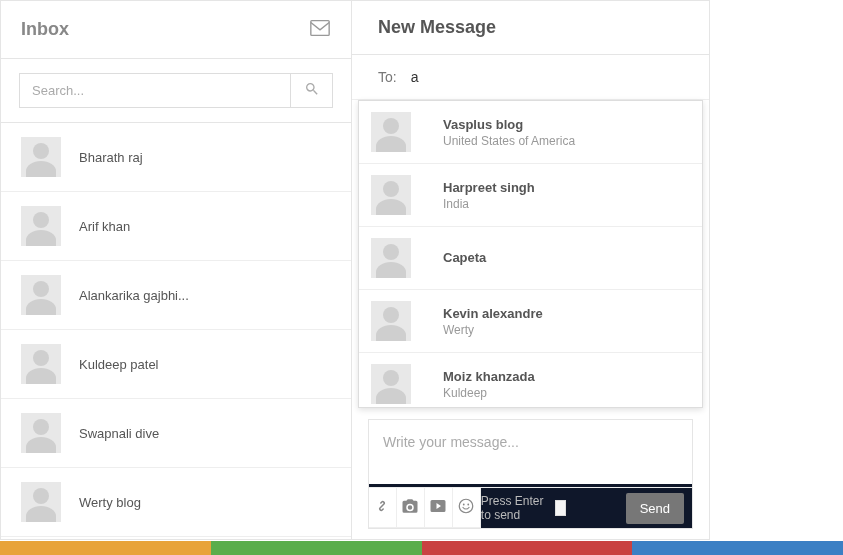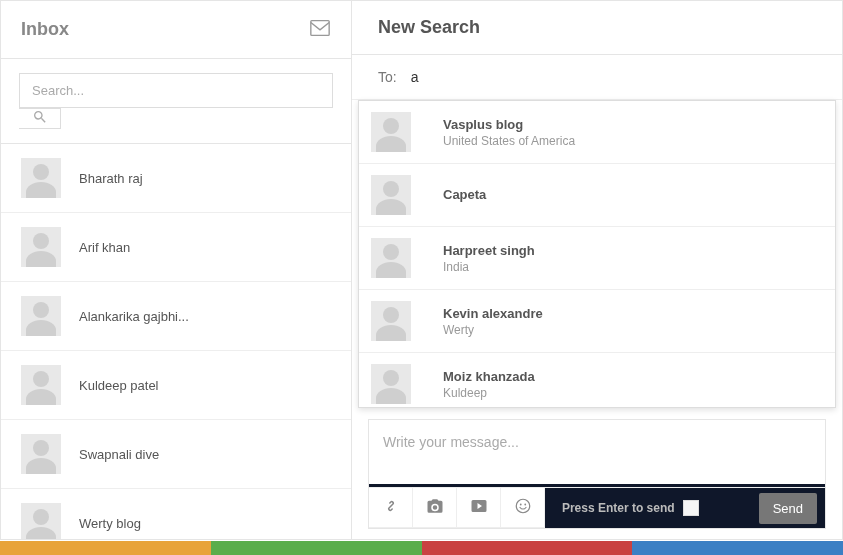--- a/index.html
+++ b/index.html
@@ -6,29 +6,29 @@
 body {
   font-family: Arial, Helvetica, sans-serif;
   font-size: 13px;
   color: #666;
   background: #fff;
   width: 843px;
   height: 555px;
   overflow: hidden;
   position: relative;
 }
-.app { display: flex; width: 843px; height: 540px; border: 1px solid #e5e5e5; }
+.app { display: flex; width: 710px; height: 540px; border: 1px solid #e5e5e5; }
 .left { width: 351px; border-right: 1px solid #e5e5e5; display: flex; flex-direction: column; }
 .left-header {
   display: flex; align-items: center; justify-content: space-between;
   padding: 16px 20px 16px 20px; border-bottom: 1px solid #e5e5e5;
 }
 .left-header h2 { font-size: 18px; color: #888; font-weight: bold; }
 .compose-icon svg { width: 22px; height: 22px; stroke: #999; fill: none; stroke-width: 1.5; }
-.search-row { padding: 14px 18px; border-bottom: 1px solid #e5e5e5; display: flex; flex-direction: column; }
+.search-row { padding: 14px 18px; border-bottom: 1px solid #e5e5e5; display: flex; }
 .search-input {
   flex: 1; border: 1px solid #ddd; padding: 9px 12px;
   font-size: 13px; color: #999; outline: none;
 }
 .search-input::placeholder { color: #aaa; }
 .search-btn {
   width: 42px; border: 1px solid #ddd; border-left: none;
   background: #fff; display: flex; align-items: center; justify-content: center;
   cursor: pointer;
 }
@@ -99,21 +99,21 @@
   padding: 0;
 }
 .tool-btn {
   width: 44px; height: 40px; border: 1px solid #eee; border-top: none;
   border-left: none; background: #fff; display: flex; align-items: center;
   justify-content: center; cursor: pointer;
 }
 .tool-btn:first-child { border-left: none; }
 .tool-btn svg { width: 18px; height: 18px; fill: #888; }
 .spacer { flex: 1; }
-.enter-hint { color: #bbb; font-size: 12px; margin-right: 8px; font-weight: bold; }
+.enter-hint { color: #bbb; font-size: 12px; margin-right: 8px; }
 .enter-check {
   width: 16px; height: 16px; border: 1px solid #ddd; background: #f5f5f5;
   margin-right: 12px;
 }
 .send-btn {
   background: #777; color: #fff; border: none; padding: 8px 14px;
   font-size: 13px; cursor: pointer; margin-right: 8px; border-radius: 2px; margin-left: 48px;
 }
 .bottom-stripe { display: flex; width: 843px; height: 14px; position: absolute; bottom: 0; left: 0; }
 .stripe { flex: 1; }
@@ -173,47 +173,47 @@
       </div>
       <div class="conv-item">
         <div class="avatar"></div>
         <div class="conv-name">Werty blog</div>
       </div>
     </div>
   </div>
 
   <div class="right">
     <div class="right-header">
-      <h2>New Search</h2>
+      <h2>New Message</h2>
     </div>
     <div class="to-row">
       <span class="to-label">To:</span>
       <input class="to-input" value="a" style="">
     </div>
     <div class="dropdown-wrap">
       <div class="dropdown">
         <div class="dd-item">
           <div class="avatar"></div>
           <div class="dd-info">
             <div class="dd-name">Vasplus blog</div>
             <div class="dd-sub">United States of America</div>
           </div>
         </div>
         <div class="dd-item">
           <div class="avatar"></div>
           <div class="dd-info">
+            <div class="dd-name">Harpreet singh</div>
+            <div class="dd-sub">India</div>
+          </div>
+        </div>
+        <div class="dd-item">
+          <div class="avatar"></div>
+          <div class="dd-info">
             <div class="dd-name">Capeta</div>
             <div class="dd-sub"></div>
-          </div>
-        </div>
-        <div class="dd-item">
-          <div class="avatar"></div>
-          <div class="dd-info">
-            <div class="dd-name">Harpreet singh</div>
-            <div class="dd-sub">India</div>
           </div>
         </div>
         <div class="dd-item">
           <div class="avatar"></div>
           <div class="dd-info">
             <div class="dd-name">Kevin alexandre</div>
             <div class="dd-sub">Werty</div>
           </div>
         </div>
         <div class="dd-item">

